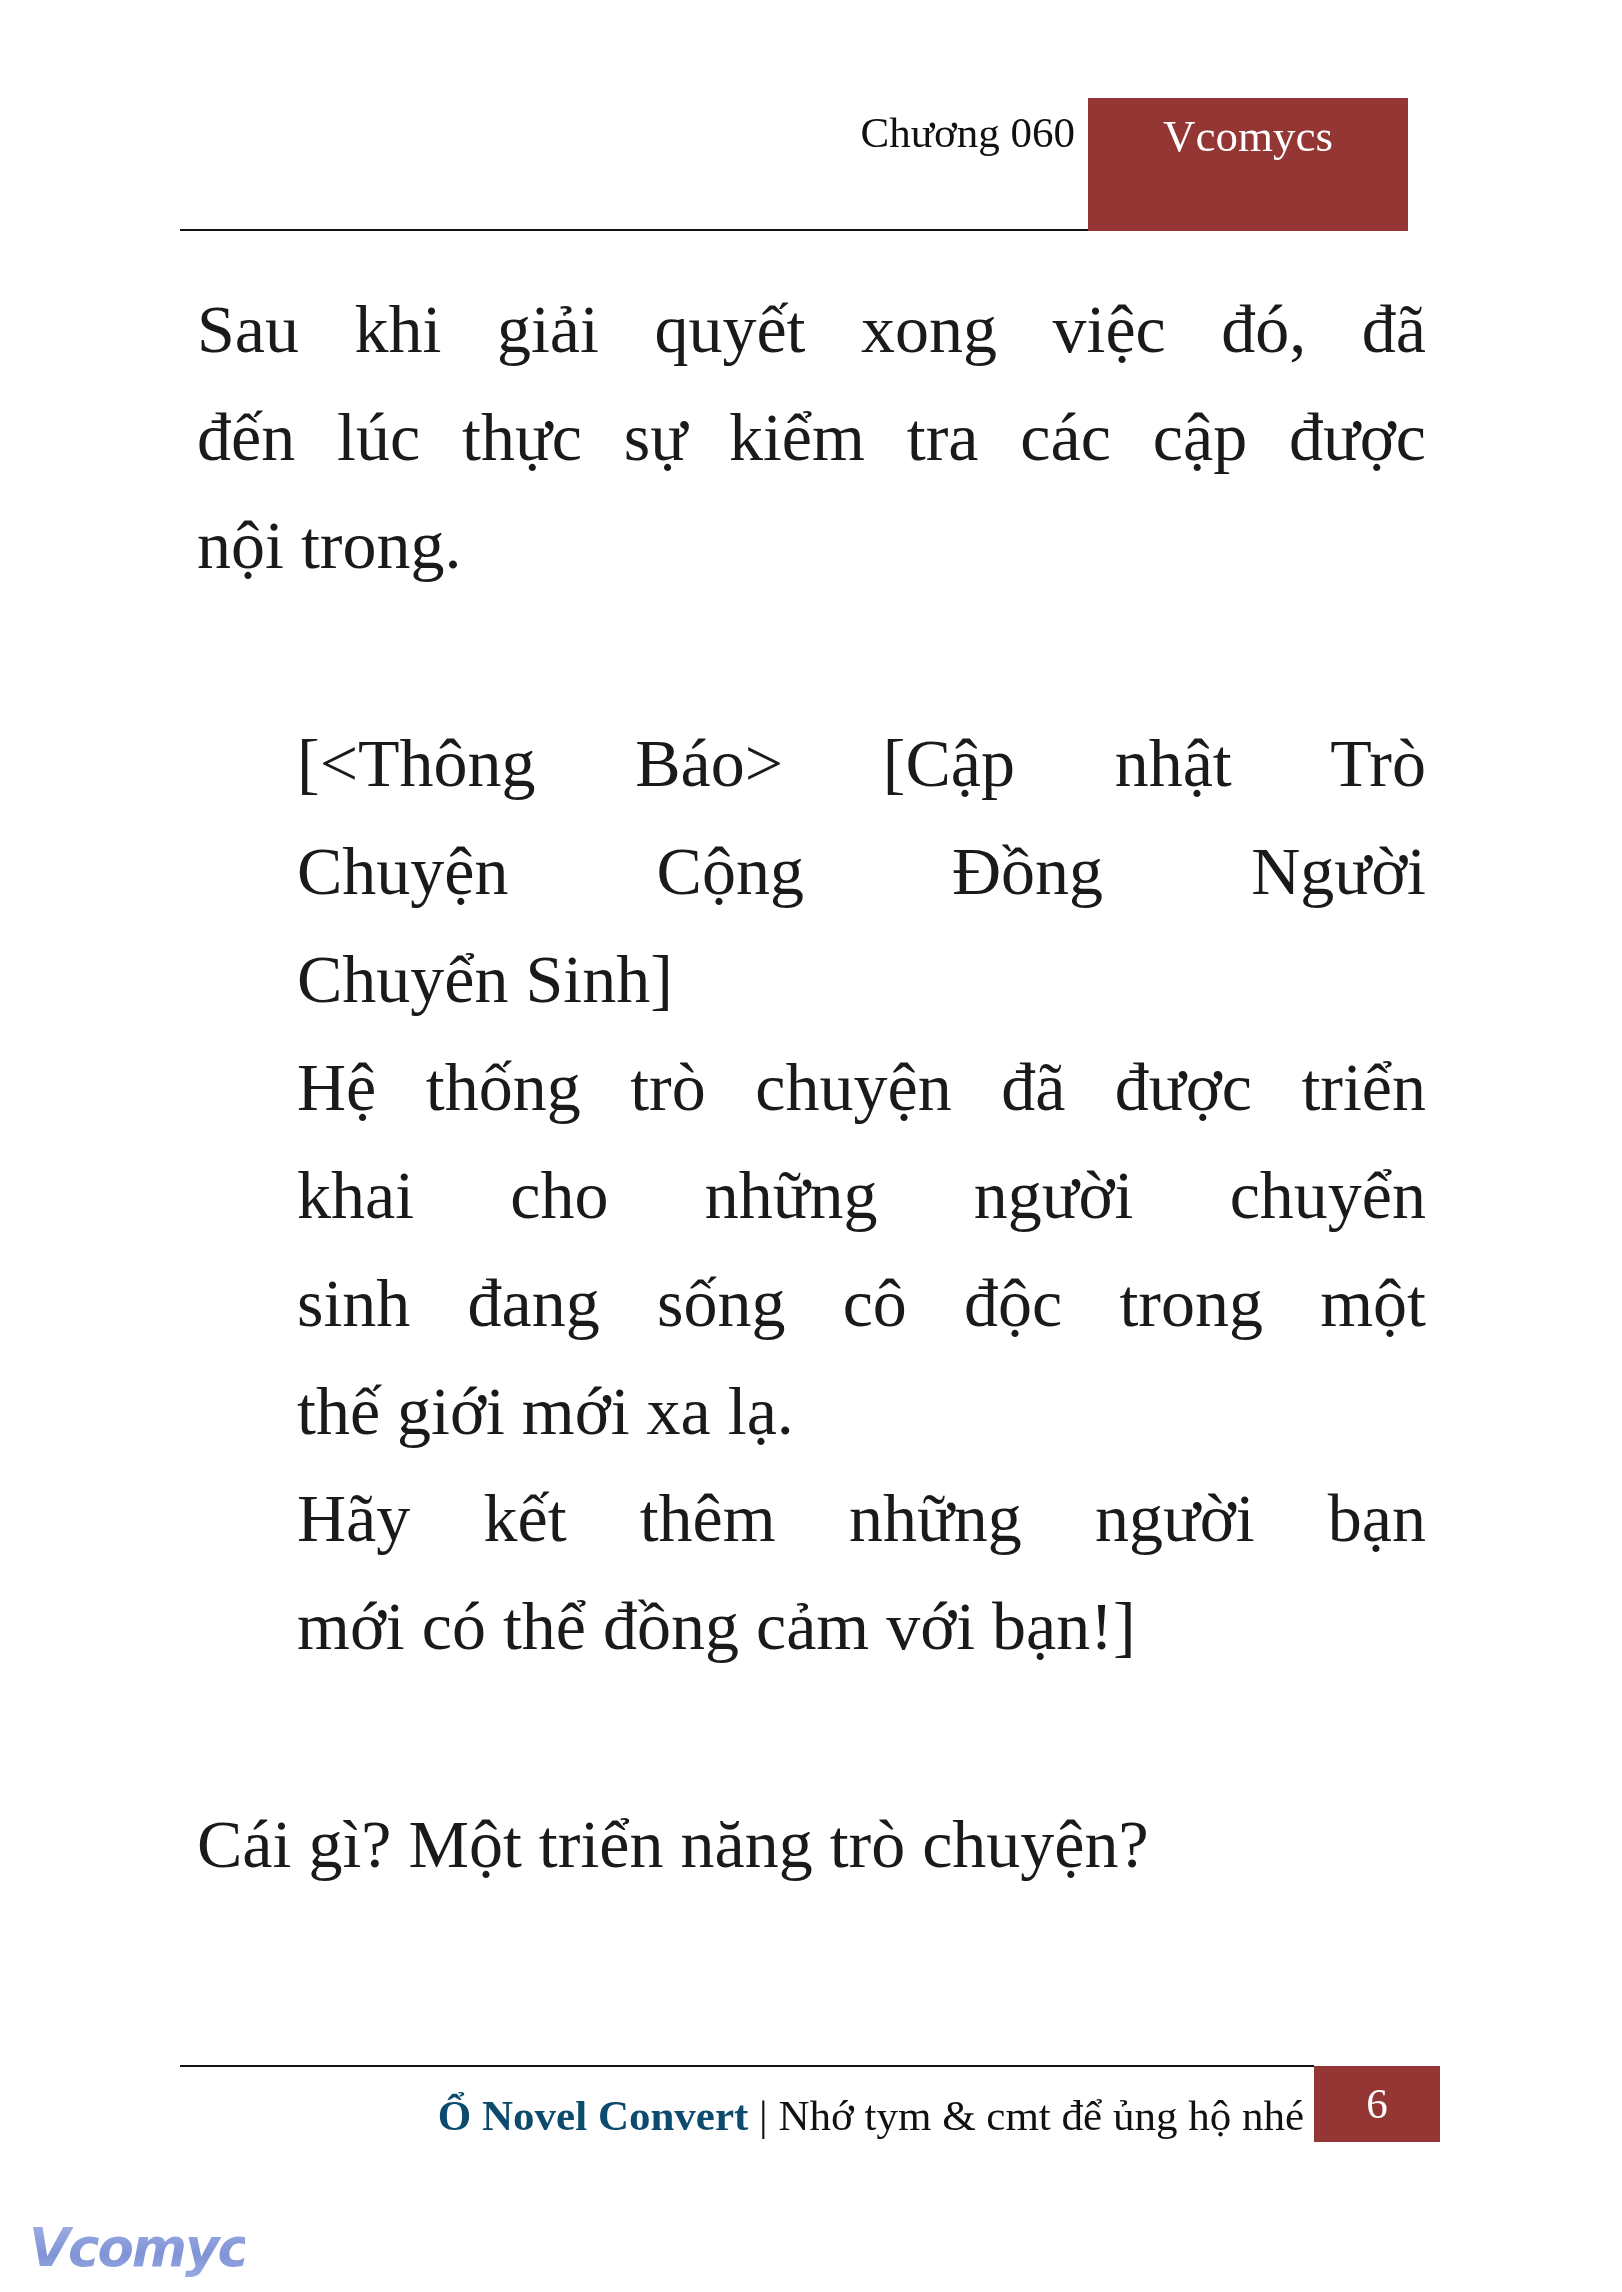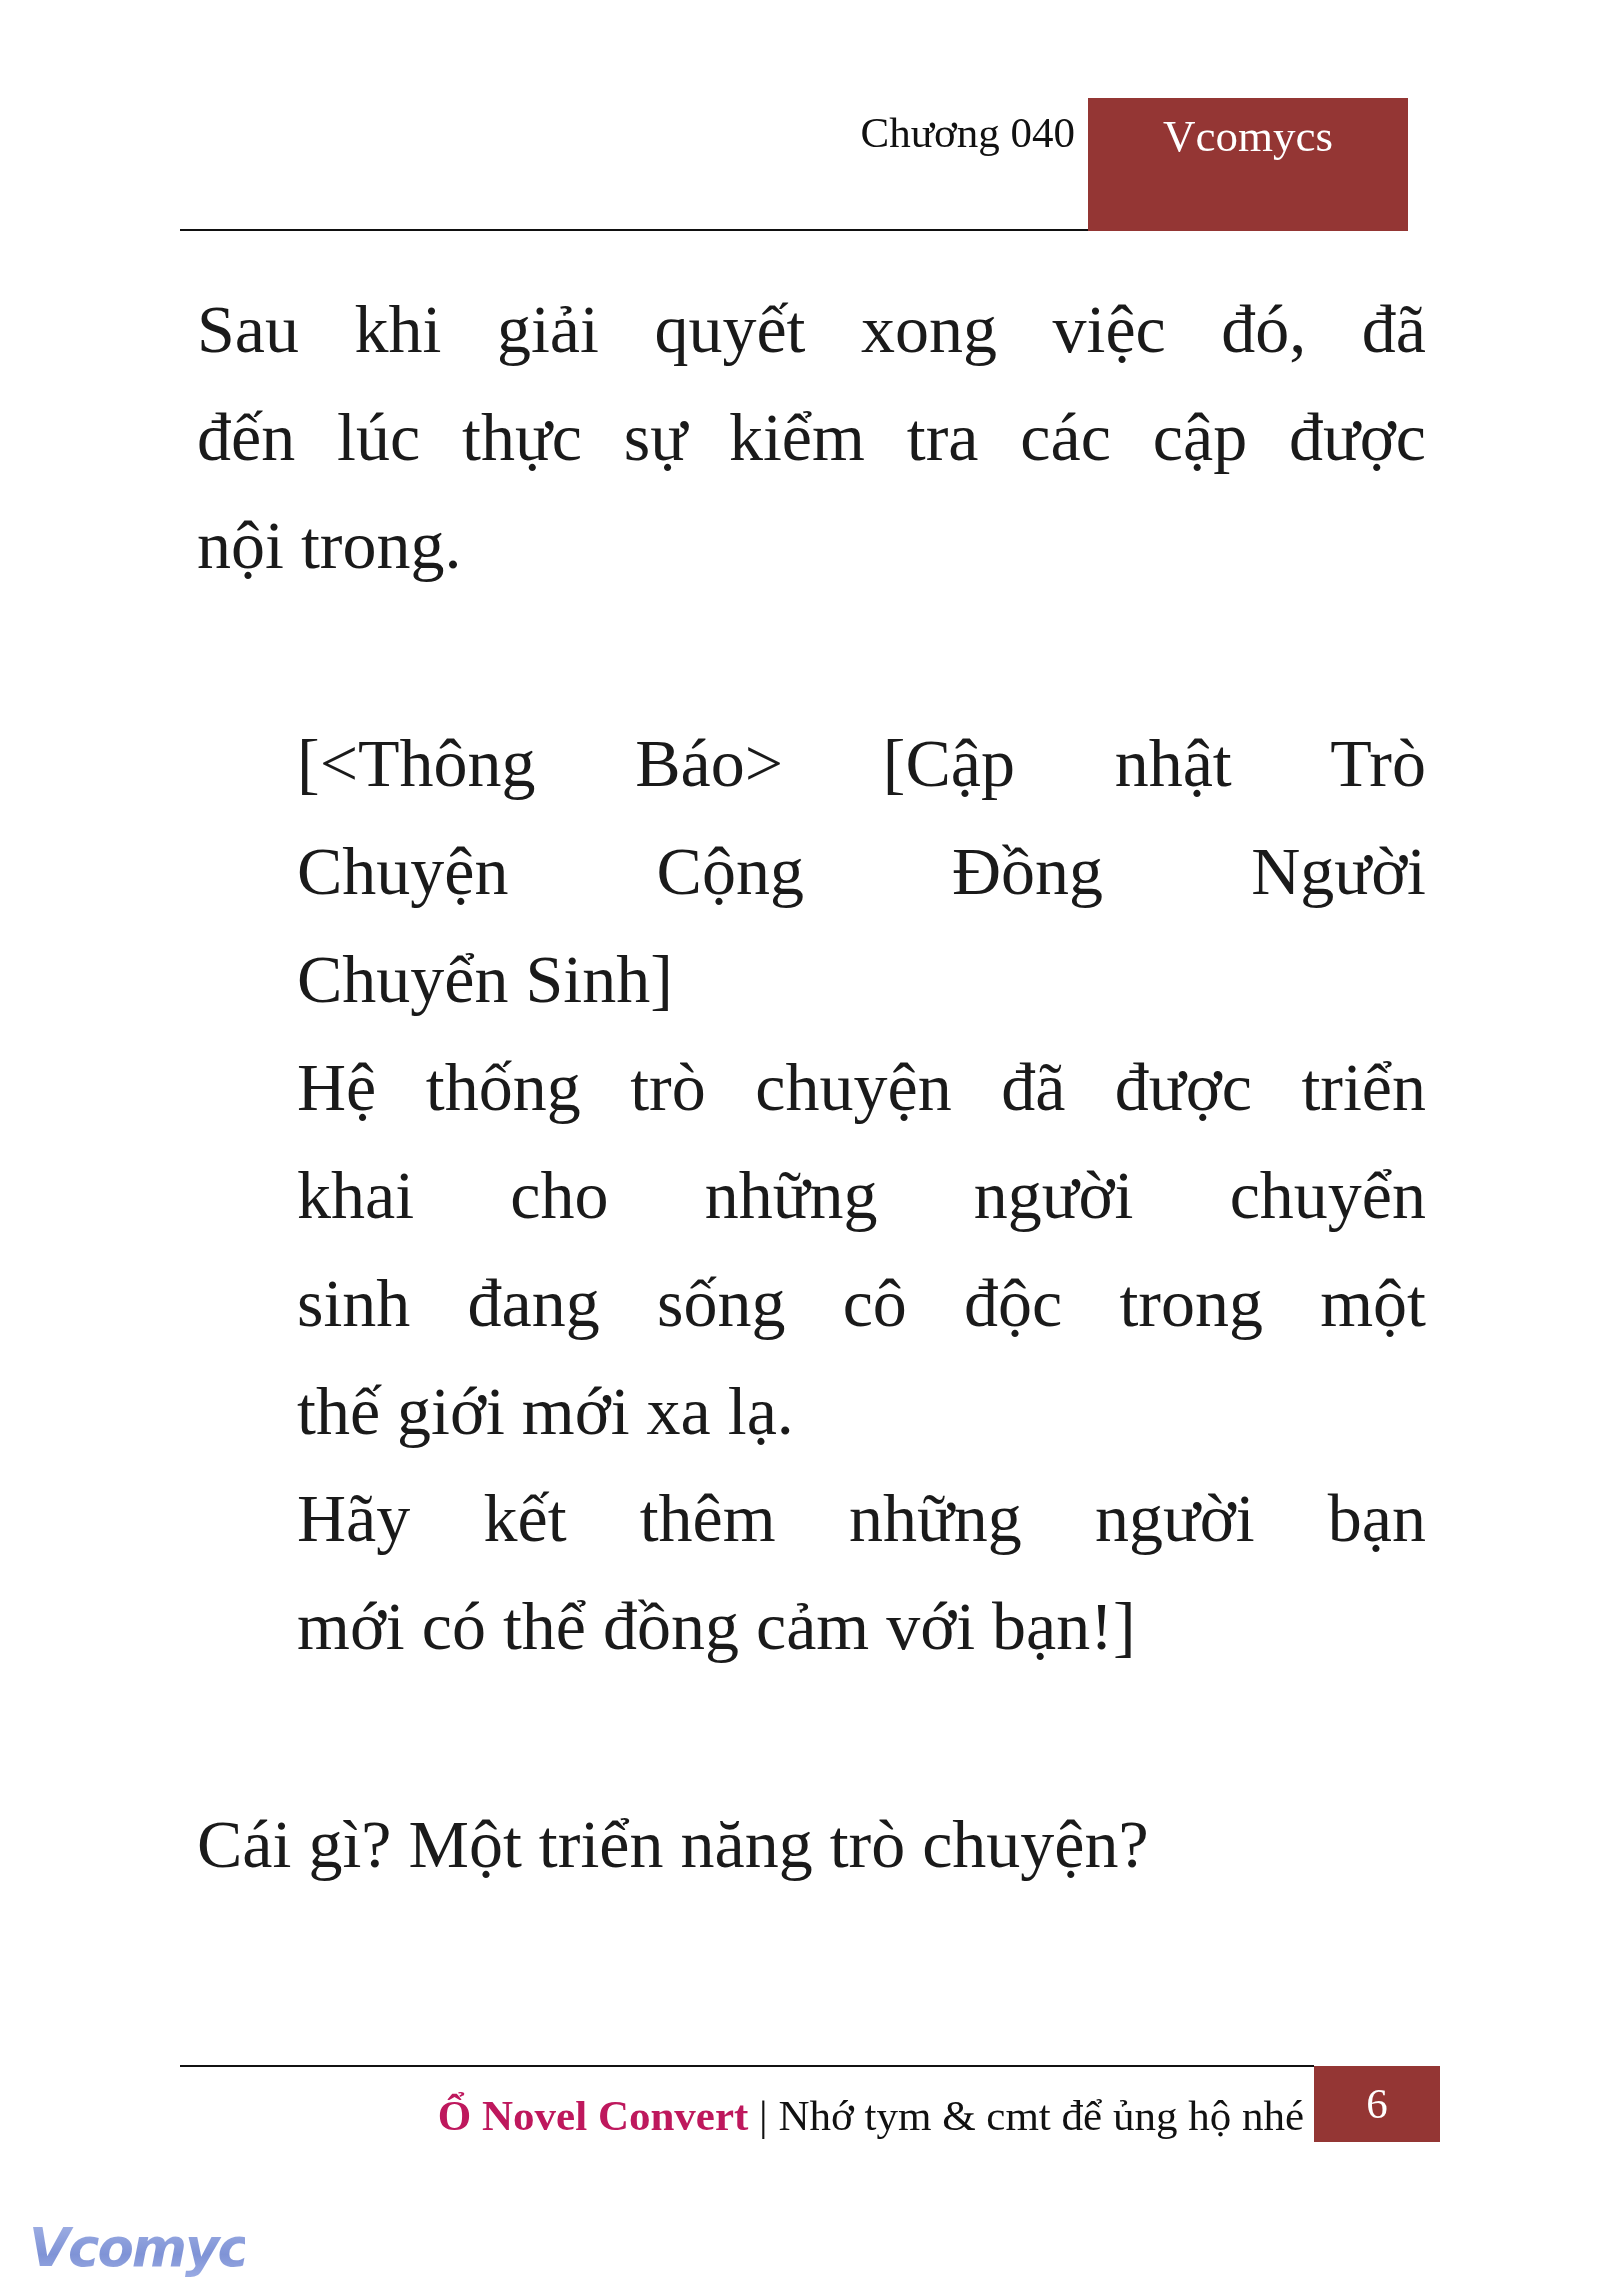--- a/index.html
+++ b/index.html
@@ -18,37 +18,37 @@
   .line { position: absolute; font-size: 68px; line-height: 108px; height: 108px;
           white-space: nowrap; color: #1a1a1a; }
   .line.just { text-align: justify; text-align-last: justify; white-space: normal; }
   .col-main { left: 197px; width: 1229px; }
   .col-indent { left: 297px; width: 1129px; }
 
   
   .ftr-rule { position: absolute; left: 180px; top: 2065px; width: 1134px; height: 2px; background: #111; }
   .ftr-text { position: absolute; left: 196px; width: 1108px; top: 2088px; text-align: right;
               font-size: 43px; line-height: 55px; color: #111; white-space: nowrap; }
-  .ftr-brand { color: #be185d; font-weight: bold; }
+  .ftr-brand { color: #0c4a6e; font-weight: bold; }
   .ftr-sep { color: #111; }
   .ftr-box { position: absolute; left: 1314px; top: 2066px; width: 126px; height: 76px;
              background: #943634; color: #fff; text-align: center; font-size: 43px; line-height: 76px; }
 
   
   .wm { position: absolute; left: 29px; top: 2213px; width: 216px; height: 78px; }
   .wm-text { font-family: "DejaVu Sans", sans-serif; font-weight: bold; font-style: italic;
              font-size: 53px; letter-spacing: -2px; line-height: 69px;
              background: linear-gradient(180deg, #a9b8e8 0%, #7f93d6 60%, #9fb0e6 100%);
              -webkit-background-clip: text; background-clip: text; color: transparent; }
 </style>
 </head>
 <body>
 
 <div class="hdr-title">
-  <div>Chương 040</div>
+  <div>Chương 060</div>
 </div>
 <div class="hdr-box">
   <div>Vcomycs</div>
 </div>
 <div class="hdr-rule"></div>
 
 <div class="line just col-main" style="top:275px">Sau khi giải quyết xong việc đó, đã</div>
 <div class="line just col-main" style="top:383px">đến lúc thực sự kiểm tra các cập được</div>
 <div class="line col-main" style="top:491px">nội trong.</div>
 

